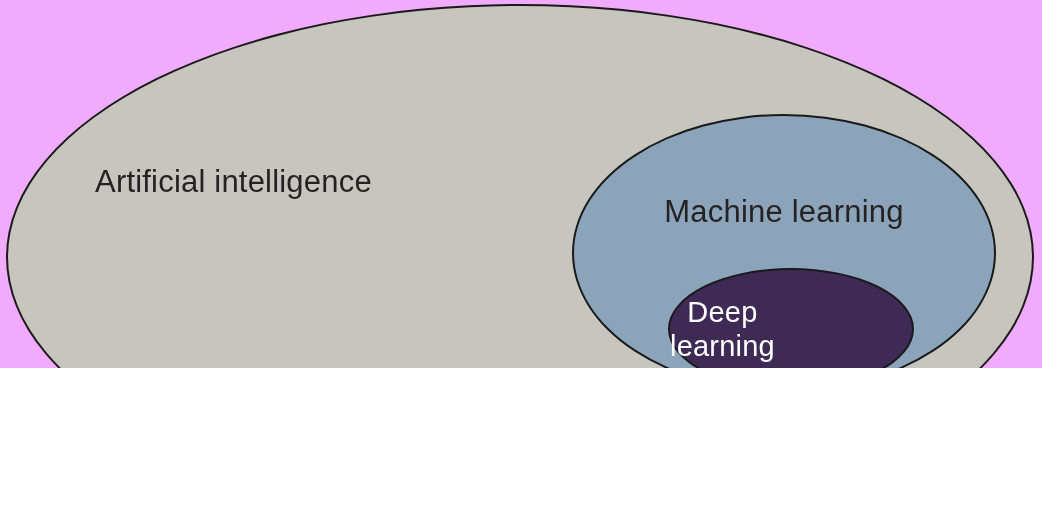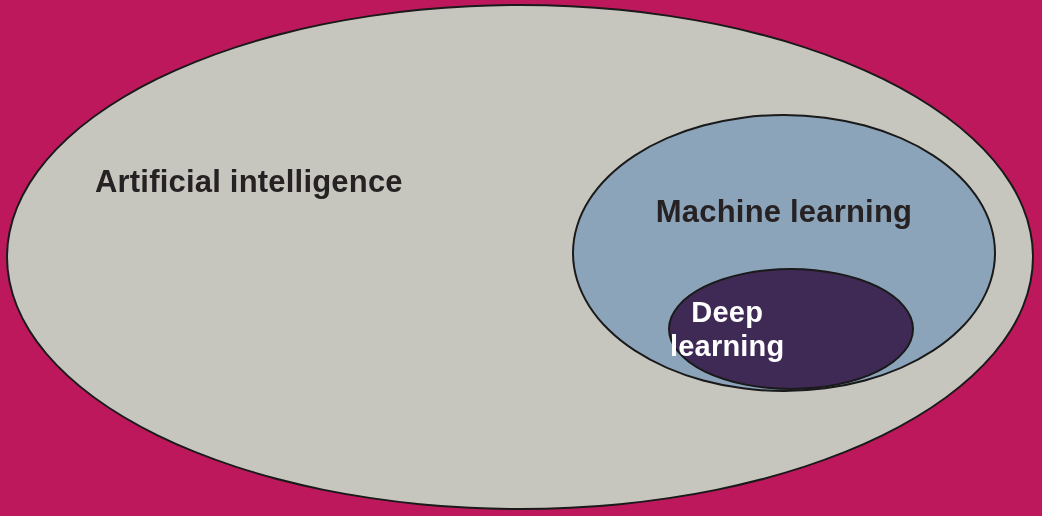--- a/index.html
+++ b/index.html
@@ -4,24 +4,23 @@
 <style>
   html, body {
     margin: 0;
     padding: 0;
     background: #ffffff;
     font-family: "Liberation Sans", "DejaVu Sans", sans-serif;
   }
   .canvas {
     position: relative;
     width: 1042px;
-    height: 516px;
-    background: #be185d;
+    height: 368px;
+    background: #f0abfc;
     overflow: hidden;
-    font-weight: bold;
   }
   .ellipse {
     position: absolute;
     border-radius: 50%;
     border: 2px solid #1a1a1a;
     box-sizing: border-box;
   }
   .ellipse-ai {
     left: 6px;
     top: 4px;

